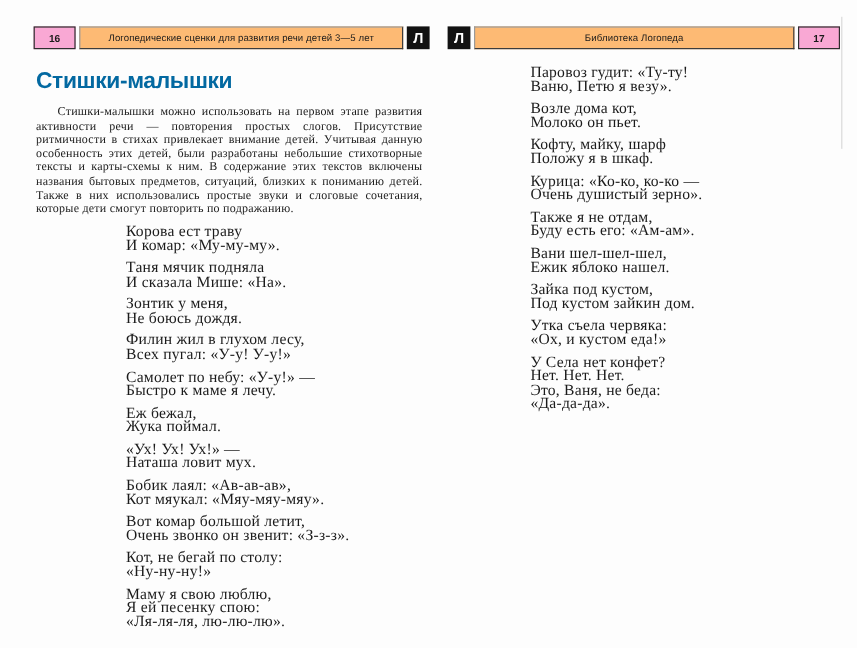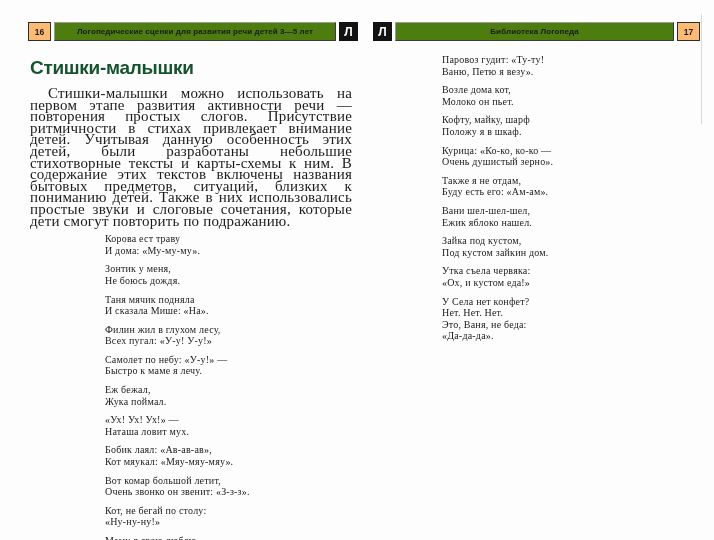--- a/index.html
+++ b/index.html
@@ -14,37 +14,37 @@
     position: relative;
   }
   .spread { position: absolute; inset: 0; }
 
   .page { position: absolute; top: 22px; }
   .page.left  { left: 28px;  width: 330px; }
   .page.right { left: 373px; width: 327px; }
 
   .header { display: flex; align-items: stretch; height: 19px; gap: 3px; }
   .pagenum {
-    width: 23px;
-    background: #fdba74;
+    width: 35px;
+    background: #f9a8d4;
     border: 1px solid #2e2e2e;
     font-family: "Liberation Sans", sans-serif;
     font-weight: bold;
     font-size: 8.5px;
     display: flex; align-items: center; justify-content: center;
     box-sizing: border-box;
   }
   .hbar {
     flex: 1;
-    background: #4d7c0f;
+    background: #fdba74;
     border: 1px solid #9a9a9a;
     border-bottom-color: #3c3c3c;
     border-right-color: #3c3c3c;
     font-family: "Liberation Sans", sans-serif;
-    font-weight: bold;
+    font-weight: normal;
     font-size: 8px;
     letter-spacing: 0.1px;
     display: flex; align-items: center; justify-content: center;
     box-sizing: border-box;
     white-space: nowrap;
   }
   .logo {
     width: 19px;
     background: #121212;
     color: #ffffff;
@@ -54,37 +54,37 @@
     display: flex; align-items: center; justify-content: center;
     box-sizing: border-box;
   }
 
   .title {
     margin: 16px 0 0 2px;
     font-family: "Liberation Sans", sans-serif;
     font-weight: bold;
     font-size: 19px;
     letter-spacing: -0.3px;
-    color: #14532d;
+    color: #0369a1;
   }
 
   .intro {
     margin: 9px 0 0 2px;
     width: 322px;
-    font-size: 15px;
+    font-size: 10px;
     line-height: 11.6px;
     text-align: justify;
     text-indent: 18px;
     letter-spacing: 0.2px;
   }
 
   .verses {
     margin-top: 6px;
     margin-left: 77px;
-    font-size: 10px;
+    font-size: 13px;
     line-height: 11.6px;
     letter-spacing: 0.2px;
   }
   .right-verses { margin-top: 13px; margin-left: 69px; }
   .stanza { margin-bottom: 7px; }
   .vline { white-space: nowrap; }
 
   .page-edge {
     position: absolute;
     left: 701px; top: 14px;
@@ -101,29 +101,29 @@
     <div class="header">
       <div class="pagenum">16</div>
       <div class="hbar">Логопедические сценки для развития речи детей 3—5 лет</div>
       <div class="logo">Л</div>
     </div>
     <h1 class="title">Стишки-малышки</h1>
     <p class="intro">Стишки-малышки можно использовать на первом этапе развития активности речи — повторения простых слогов. Присутствие ритмичности в стихах привлекает внимание детей. Учитывая данную особенность этих детей, были разработаны небольшие стихотворные тексты и карты-схемы к ним. В содержание этих текстов включены названия бытовых предметов, ситуаций, близких к пониманию детей. Также в них использовались простые звуки и слоговые сочетания, которые дети смогут повторить по подражанию.</p>
     <div class="verses" id="left-verses">
         <div class="stanza">
           <div class="vline">Корова ест траву</div>
-          <div class="vline">И дома: «Му-му-му».</div>
+          <div class="vline">И комар: «Му-му-му».</div>
+        </div>
+        <div class="stanza">
+          <div class="vline">Таня мячик подняла</div>
+          <div class="vline">И сказала Мише: «На».</div>
         </div>
         <div class="stanza">
           <div class="vline">Зонтик у меня,</div>
           <div class="vline">Не боюсь дождя.</div>
-        </div>
-        <div class="stanza">
-          <div class="vline">Таня мячик подняла</div>
-          <div class="vline">И сказала Мише: «На».</div>
         </div>
         <div class="stanza">
           <div class="vline">Филин жил в глухом лесу,</div>
           <div class="vline">Всех пугал: «У-у! У-у!»</div>
         </div>
         <div class="stanza">
           <div class="vline">Самолет по небу: «У-у!» —</div>
           <div class="vline">Быстро к маме я лечу.</div>
         </div>
         <div class="stanza">

